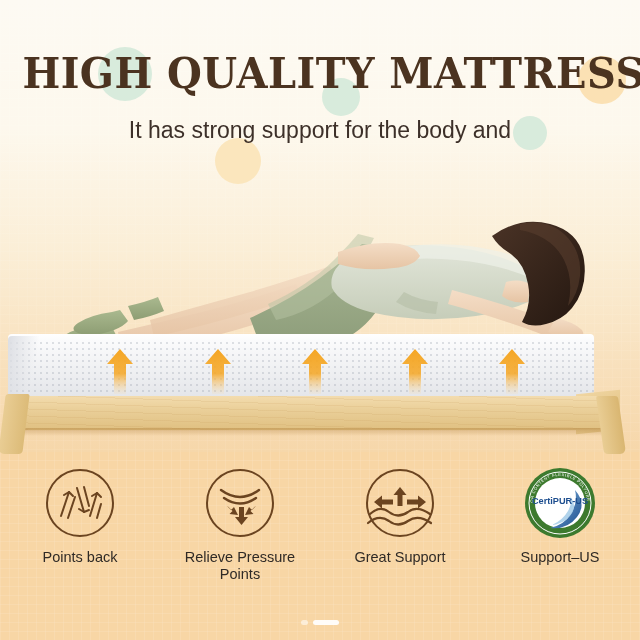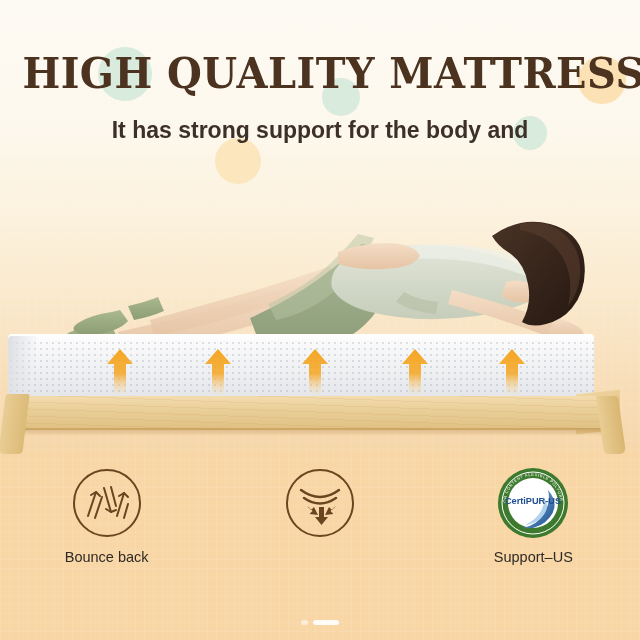--- a/index.html
+++ b/index.html
@@ -39,21 +39,21 @@
   .headline{
     position:absolute;left:0;top:52px;width:640px;text-align:center;
     font-family:"DejaVu Serif", serif;
     font-weight:700;font-size:43px;letter-spacing:.5px;
     color:#4b3320;line-height:1;
     transform:scaleX(.93);transform-origin:50% 50%;
     white-space:nowrap;
   }
   .subtitle{
     position:absolute;left:0;top:115px;width:640px;text-align:center;
-    font-size:23px;line-height:30px;color:#3d3029;font-weight:700;
+    font-size:23px;line-height:30px;color:#3d3029;font-weight:400;
   }
   .subtitle span{display:block;}
 
   
   .scene{position:absolute;left:0;top:200px;width:640px;height:260px;overflow:hidden;}
 
   
   .mattress{
     position:absolute;left:8px;top:140px;width:586px;height:62px;
     background:linear-gradient(180deg,#fbfbfc 0%,#f0f1f3 45%,#e2e4e8 100%);
@@ -284,36 +284,50 @@
             <path d="M26 26 l-5 3 M26 26 l4 4"></path>
           <path d="M25 52 L32 31"></path>
           <path d="M34 22 L41 46"></path>
             <path d="M41 46 l-5 -3 M41 46 l5 -2"></path>
           <path d="M41 21 L46 40"></path>
           <path d="M47 50 L54 27"></path>
             <path d="M54 27 l-5 3 M54 27 l4 4"></path>
           <path d="M54 52 L58 38"></path>
         </g>
       </svg>
-      <div class="f-label">Bounce back</div>
+      <div class="f-label">Points back</div>
     </div>
 
     <div class="feature">
       <svg class="f-icon" viewBox="0 0 74 74">
         <circle cx="37" cy="37" r="33" fill="none" stroke="#6b4420" stroke-width="2"></circle>
         <path d="M18 24 q19 14 38 0" fill="none" stroke="#6b4420" stroke-width="2.4" stroke-linecap="round"></path>
         <path d="M21 32 q16 11 32 0" fill="none" stroke="#6b4420" stroke-width="2.4" stroke-linecap="round"></path>
         <g fill="#6b4420">
           <path d="M36 41 h5 v10 h4 l-6.5 8 l-6.5 -8 h4 z"></path>
           <path d="M24 40 l4 4 l3 -3 l4 8 l-8.5 -1 l3 -3 l-4 -4 z"></path>
           <path d="M53 40 l-4 4 l-3 -3 l-4 8 l8.5 -1 l-3 -3 l4 -4 z"></path>
         </g>
       </svg>
-    </div>
-
+      <div class="f-label">Relieve Pressure<br>Points</div>
+    </div>
+
+    <div class="feature">
+      <svg class="f-icon" viewBox="0 0 74 74">
+        <circle cx="37" cy="37" r="33" fill="none" stroke="#6b4420" stroke-width="2"></circle>
+        <g fill="#6b4420">
+          <path d="M34.5 40 v-11 h-4 l6.5 -8 l6.5 8 h-4 v11 z"></path>
+          <path d="M30 31.5 h-11 v-4 l-8 6.5 l8 6.5 v-4 h11 z" transform="translate(0,2)"></path>
+          <path d="M44 31.5 h11 v-4 l8 6.5 l-8 6.5 v-4 h-11 z" transform="translate(0,2)"></path>
+        </g>
+        <path d="M7 48 q10 -9 19 -2 q9 7 19 0 q9 -7 22 2" fill="none" stroke="#6b4420" stroke-width="2.2" stroke-linecap="round"></path>
+        <path d="M5 57 q11 -9 21 -2 q9 7 19 0 q10 -7 23 2" fill="none" stroke="#6b4420" stroke-width="2.2" stroke-linecap="round"></path>
+      </svg>
+      <div class="f-label">Great Support</div>
+    </div>
 
     <div class="feature">
       <svg class="f-icon" viewBox="0 0 74 74">
         <defs>
           <path id="arcTop" d="M10 37 a27 27 0 0 1 54 0"></path>
           <path id="arcBot" d="M14 37 a23 23 0 0 0 46 0"></path>
           <linearGradient id="swoosh" x1="0" y1="0" x2="1" y2="1">
             <stop offset="0" stop-color="#7fb3dd"></stop>
               <stop offset="1" stop-color="#1d4e8f"></stop>
           </linearGradient>

